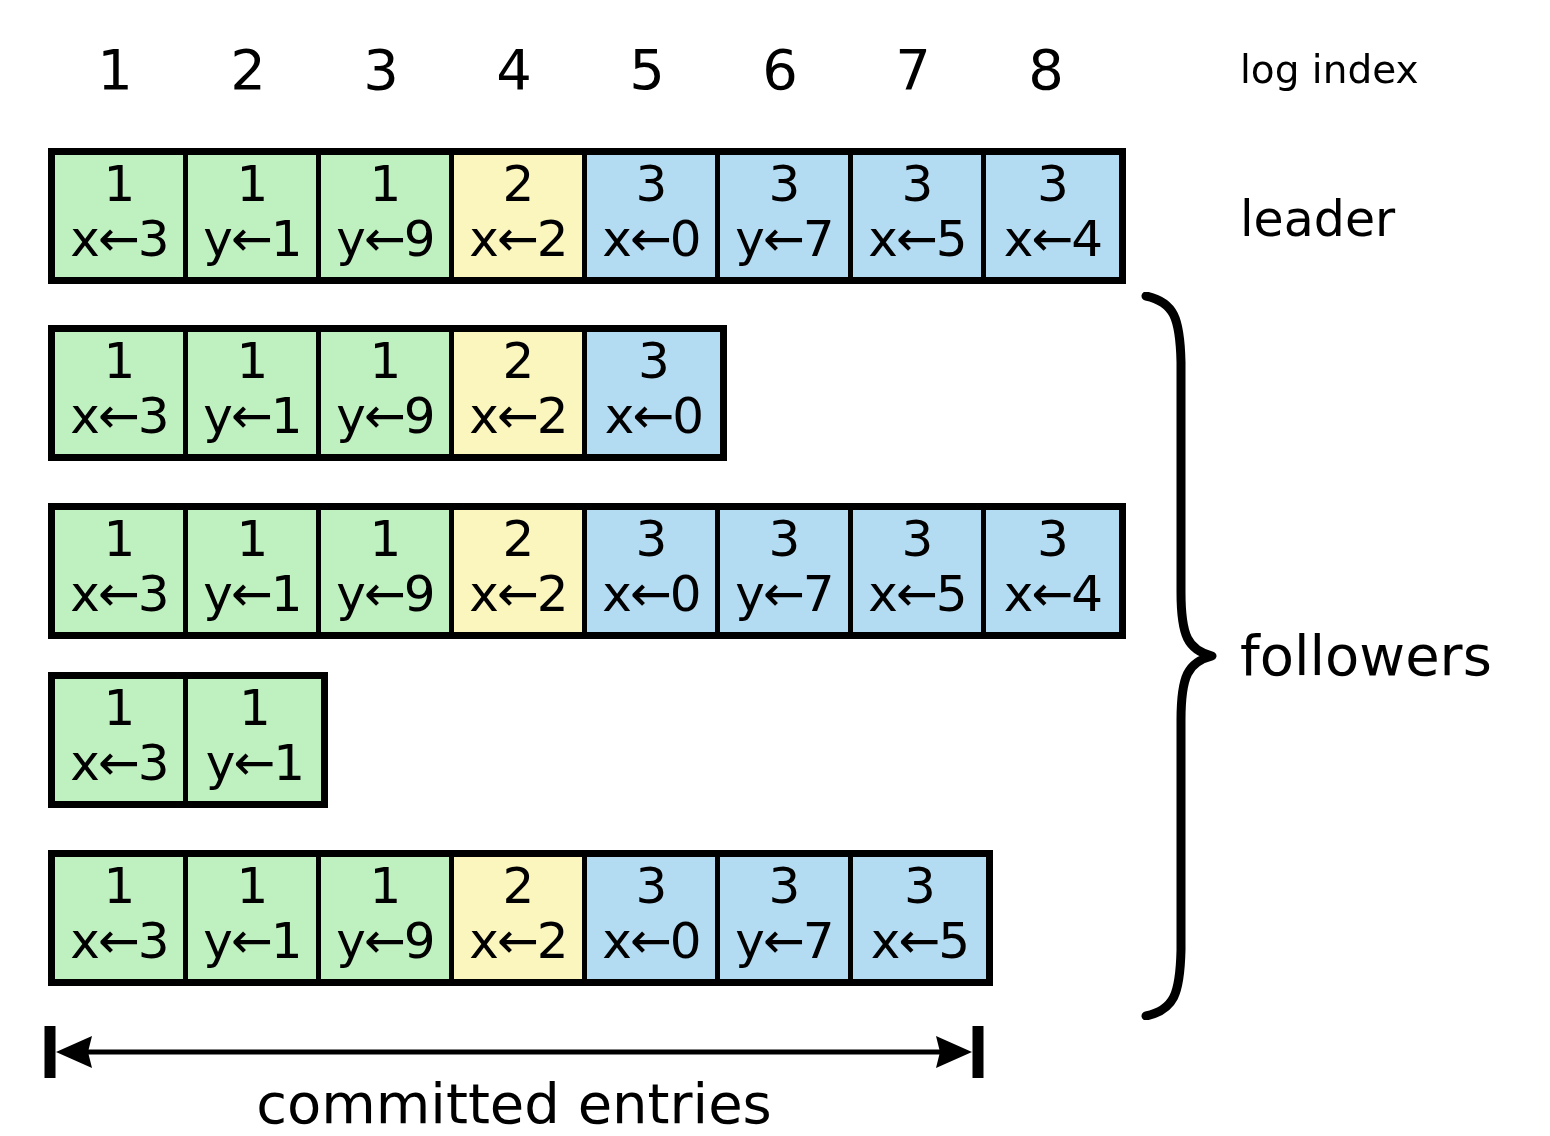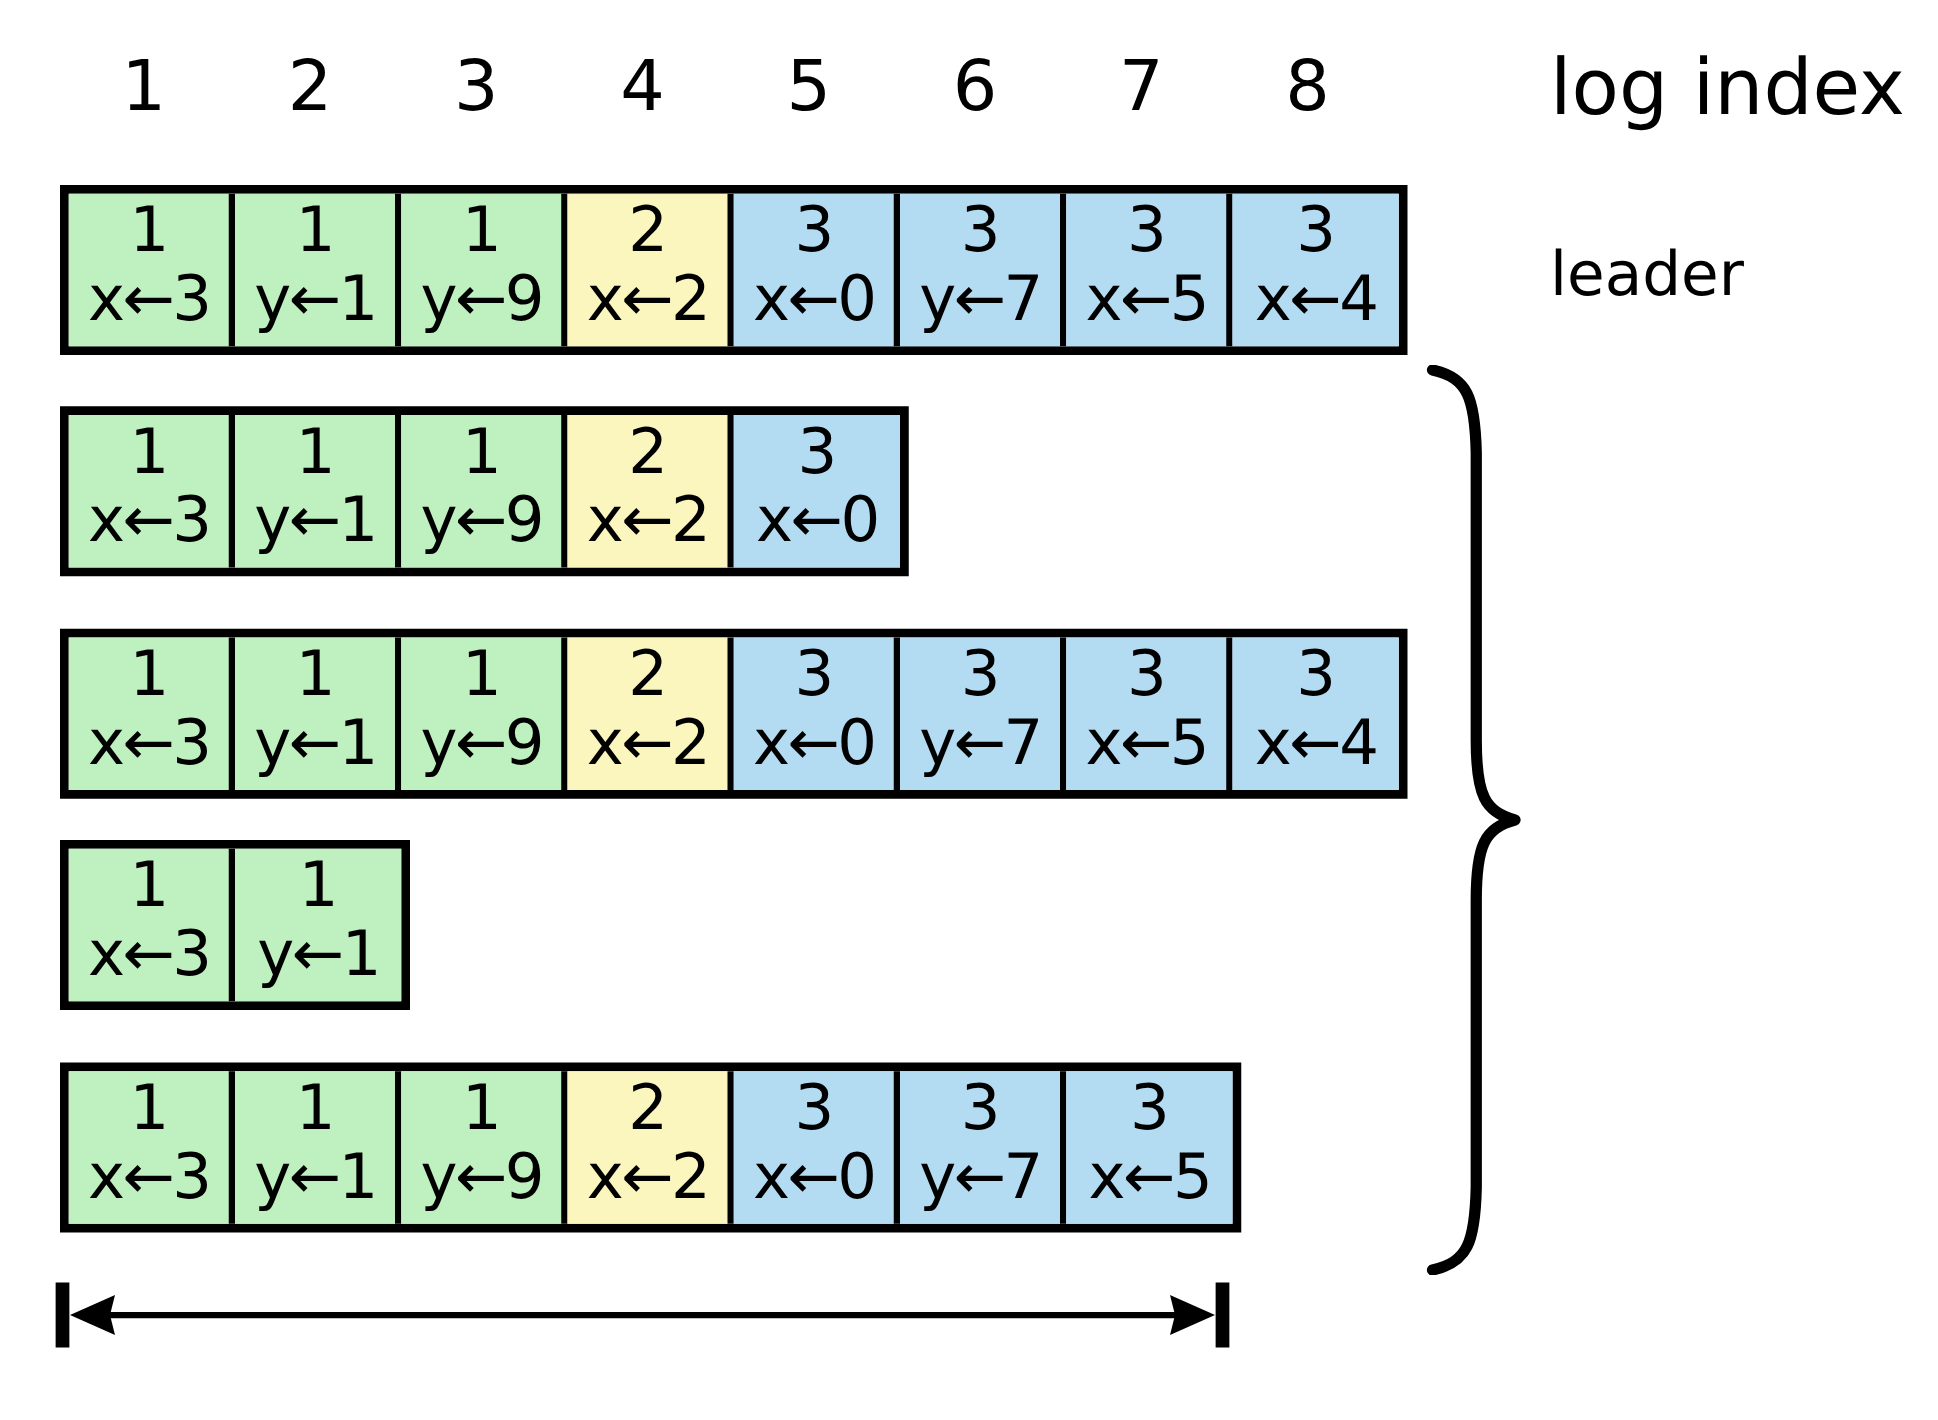--- a/index.html
+++ b/index.html
@@ -34,21 +34,21 @@
     font-size: 56px;
     line-height: 68px;
     font-weight: 400;
     letter-spacing: -1px;
   }
 
   #log-index-label {
     position: absolute;
     left: 1240px;
     top: 36px;
-    font-size: 62px;
+    font-size: 39px;
     line-height: 68px;
     white-space: nowrap;
   }
 
   
   .log-row {
     position: absolute;
     left: 48px;
     display: flex;
     border: 7px solid #000000;
@@ -282,33 +282,35 @@
           <div class="cmd">y←7</div>
         </div>
         <div class="entry t3">
           <div class="term">3</div>
           <div class="cmd">x←5</div>
         </div>
       </div>
     </div>
 
   <div id="leader-label">leader</div>
+  <div id="followers-label">followers</div>
 
   <svg id="brace" viewBox="0 0 100 728" preserveAspectRatio="none" aria-hidden="true">
     <path d="M 6 4
              C 34 10, 40 26, 41 70
              L 41 300
              C 41 344, 48 358, 72 364
              C 48 370, 41 384, 41 428
              L 41 658
              C 40 702, 34 718, 6 724" fill="none" stroke="#000000" stroke-width="9" stroke-linecap="round" stroke-linejoin="round"></path>
   </svg>
 
   <svg id="committed-arrow" viewBox="0 0 960 60" aria-hidden="true">
     <line x1="10" y1="4" x2="10" y2="56" stroke="#000000" stroke-width="11"></line>
     <line x1="938" y1="4" x2="938" y2="56" stroke="#000000" stroke-width="11"></line>
     <line x1="24" y1="30" x2="924" y2="30" stroke="#000000" stroke-width="5"></line>
     <polygon points="16,30 52,14 48,30 52,46" fill="#000000"></polygon>
     <polygon points="932,30 896,14 900,30 896,46" fill="#000000"></polygon>
   </svg>
 
+  <div id="committed-label">committed entries</div>
 
 </div>
 
 </body></html>

